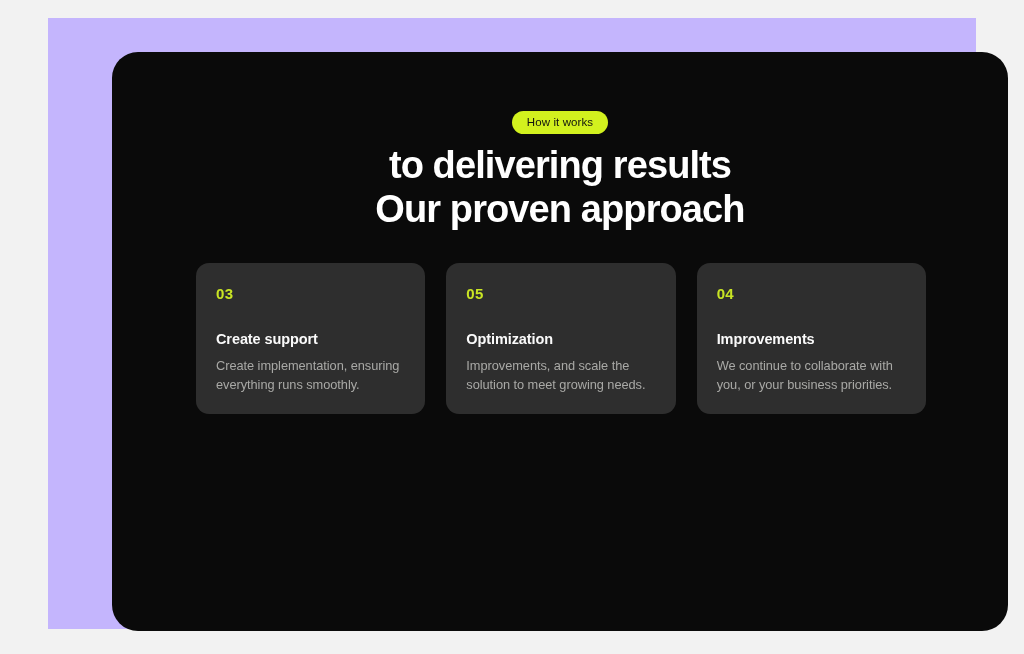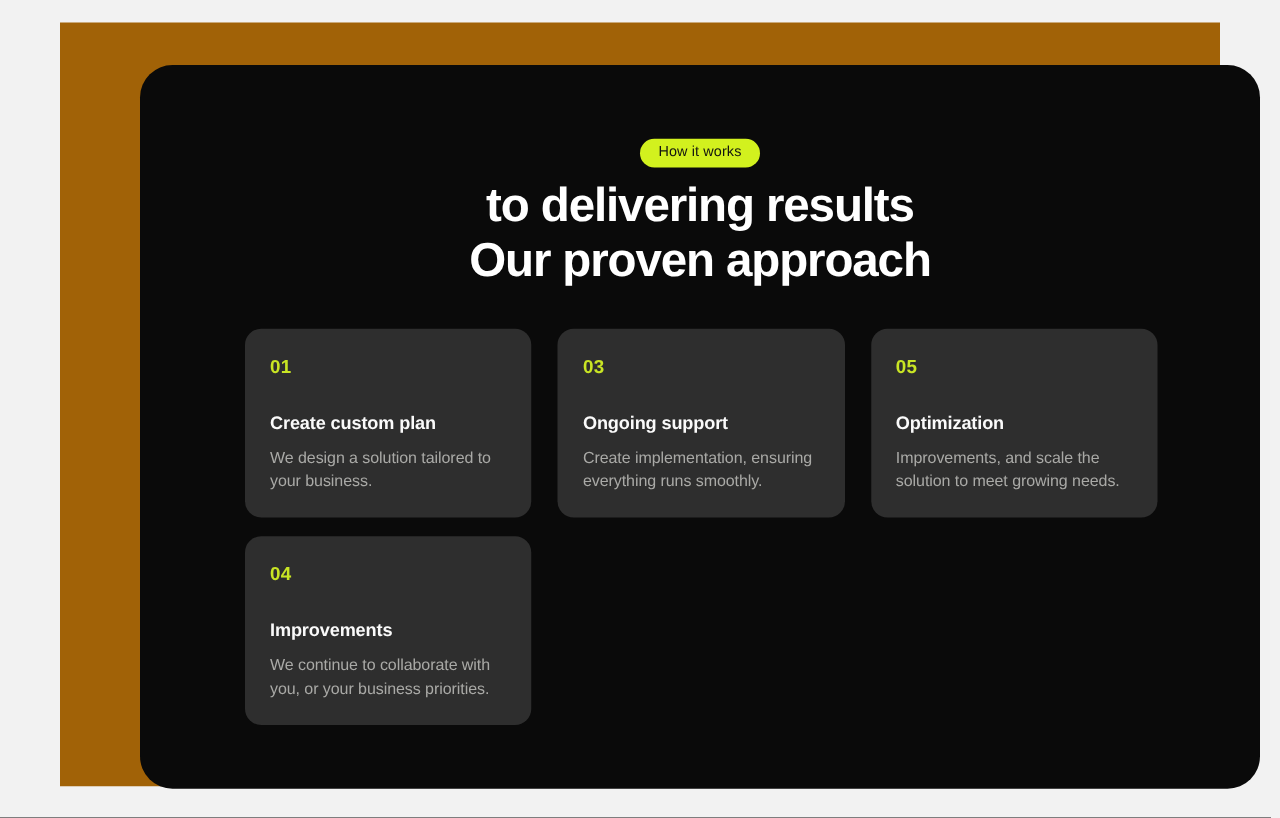--- a/index.html
+++ b/index.html
@@ -16,21 +16,21 @@
     -webkit-font-smoothing: antialiased;
   }
 
   
   .panel {
     position: absolute;
     left: 48px;
     top: 18px;
     width: 928px;
     height: 611px;
-    background: #a16207;
+    background: #c4b5fd;
   }
 
   
   .hero {
     position: absolute;
     left: 64px;
     top: 34px;
     width: 896px;
     height: 579px;
     background: #0a0a0a;
@@ -132,30 +132,25 @@
       <span class="badge">How it works</span>
     </div>
 
     <h1 class="heading">
       <span class="line">to delivering results</span>
       <span class="line">Our proven approach</span>
     </h1>
 
     <div class="grid">
 
-      <div class="step-card">
-        <div class="step-num">01</div>
-        <div class="step-title">Create custom plan</div>
-        <div class="step-desc">We design a solution tailored to your business.</div>
-      </div>
 
 
       <div class="step-card">
         <div class="step-num">03</div>
-        <div class="step-title">Ongoing support</div>
+        <div class="step-title">Create support</div>
         <div class="step-desc">Create implementation, ensuring everything runs smoothly.</div>
       </div>
 
 
       <div class="step-card">
         <div class="step-num">05</div>
         <div class="step-title">Optimization</div>
         <div class="step-desc">Improvements, and scale the solution to meet growing needs.</div>
       </div>
 

